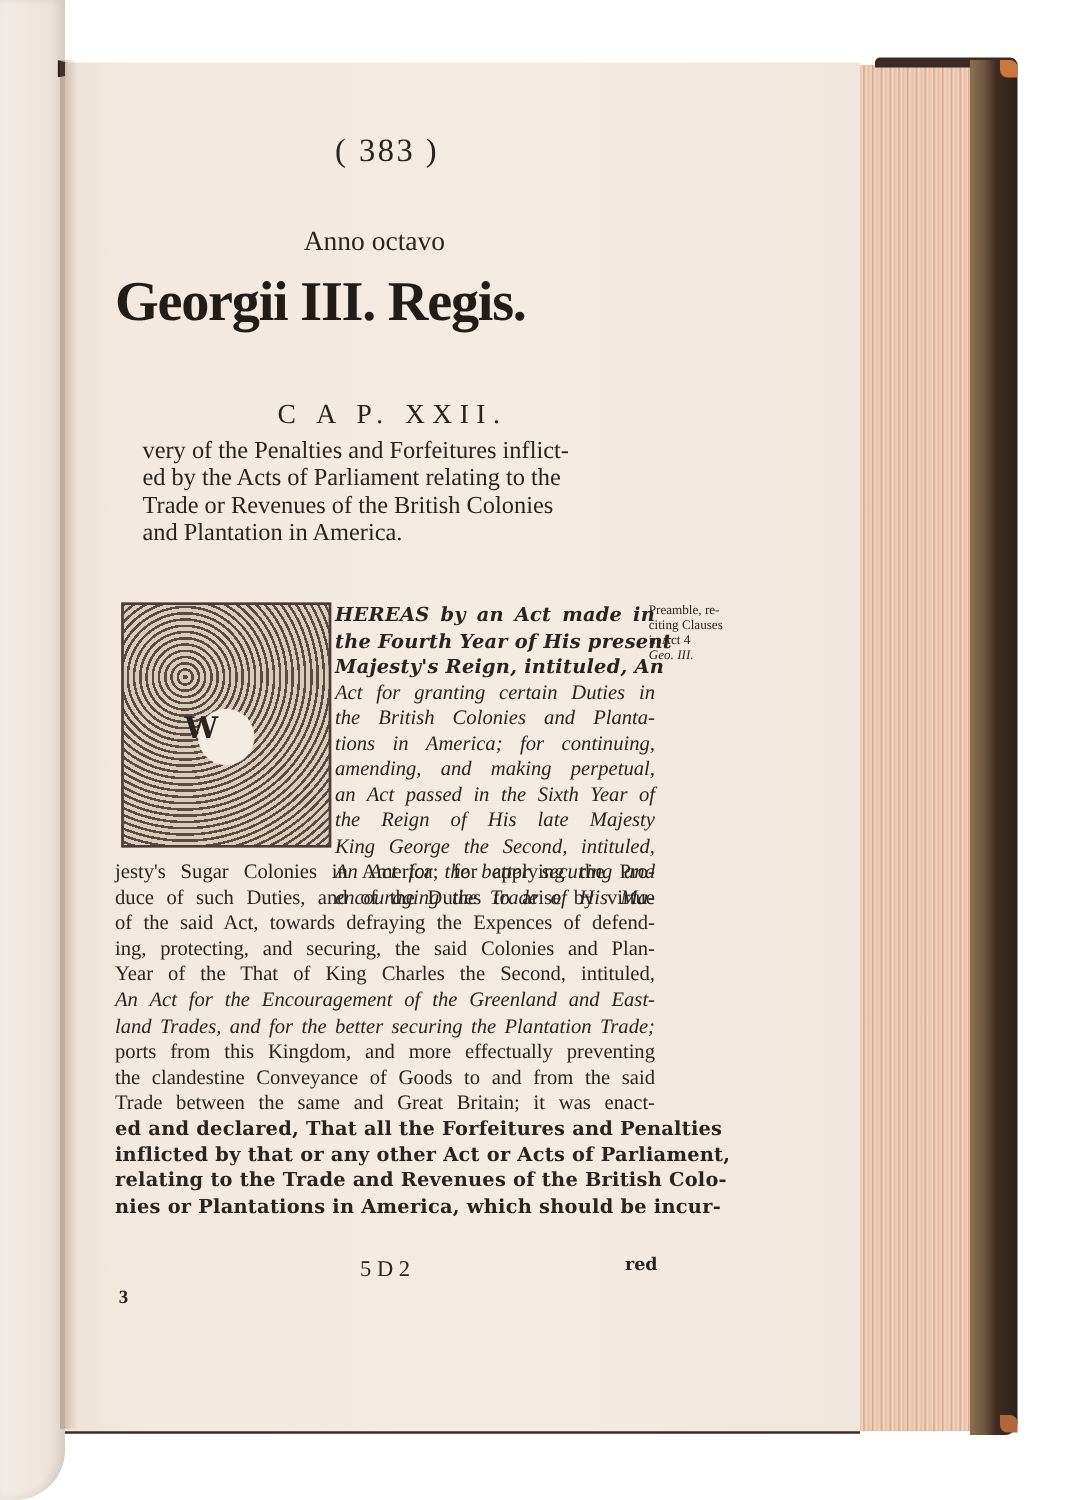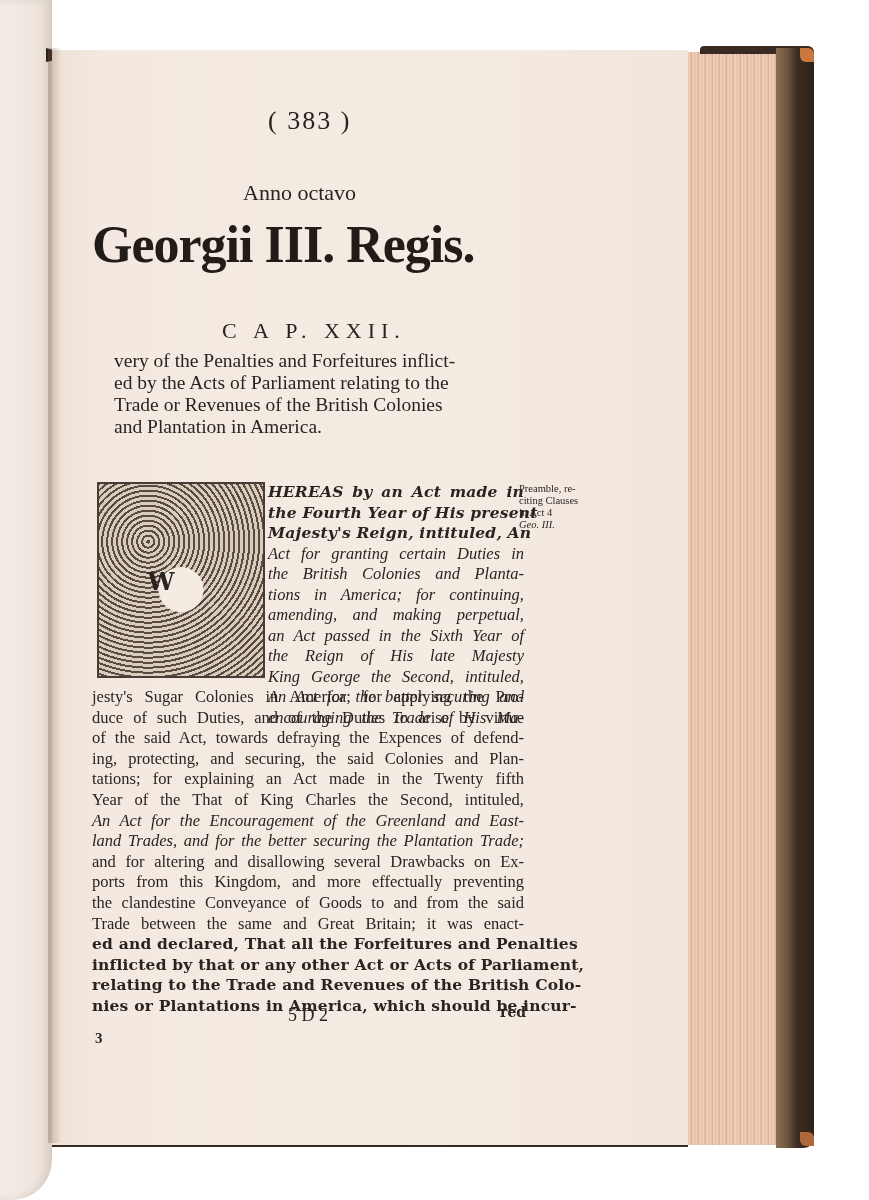--- a/index.html
+++ b/index.html
@@ -46,21 +46,21 @@
   .board-corner.bottom { top: 1132px; background:#b0673a; }
 
   
   .page-number {
     position: absolute; left: 268px; top: 106px; font-size: 26px; letter-spacing: 2px; text-align: center;
   }
   .anno {
     position: absolute; left: 243px; top: 180px; font-size: 22px;
   }
   .regis {
-    position: absolute; left: 92px; top: 215px; font-size: 52px; font-weight: bold; letter-spacing: -1px;
+    position: absolute; left: 92px; top: 215px; font-size: 45px; font-weight: bold; letter-spacing: -1px;
     color: #221c18;
   }
   .cap {
     position: absolute; left: 222px; top: 318px; font-size: 22px; letter-spacing: 6px;
   }
   .act-title {
     position: absolute; left: 94px; top: 350px; width: 422px; font-size: 19.5px; line-height: 22px;
     text-align: justify;
   }
   .act-title div { white-space: nowrap; }
@@ -149,25 +149,23 @@
   <div>citing Clauses</div>
   <div>in Act 4</div>
   <div style="font-style:italic">Geo. III.</div>
 </div>
 
 <div class="full-text">
   <div>jesty's Sugar Colonies in America; for applying the Pro-</div>
   <div>duce of such Duties, and of the Duties to arise by virtue</div>
   <div>of the said Act, towards defraying the Expences of defend-</div>
   <div>ing, protecting, and securing, the said Colonies and Plan-</div>
-  <div>tations; for explaining an Act made in the Twenty fifth</div>
   <div>Year of the That of King Charles the Second, intituled,</div>
   <div style="font-style:italic">An Act for the Encouragement of the Greenland and East-</div>
   <div style="font-style:italic">land Trades, and for the better securing the Plantation Trade;</div>
-  <div>and for altering and disallowing several Drawbacks on Ex-</div>
   <div>ports from this Kingdom, and more effectually preventing</div>
   <div>the clandestine Conveyance of Goods to and from the said</div>
   <div>Trade between the same and Great Britain; it was enact-</div>
   <div class="blackletter">ed and declared, That all the Forfeitures and Penalties</div>
   <div class="blackletter">inflicted by that or any other Act or Acts of Parliament,</div>
   <div class="blackletter">relating to the Trade and Revenues of the British Colo-</div>
   <div class="blackletter">nies or Plantations in America, which should be incur-</div>
 </div>
 
 <div class="signature">5 D 2</div>

